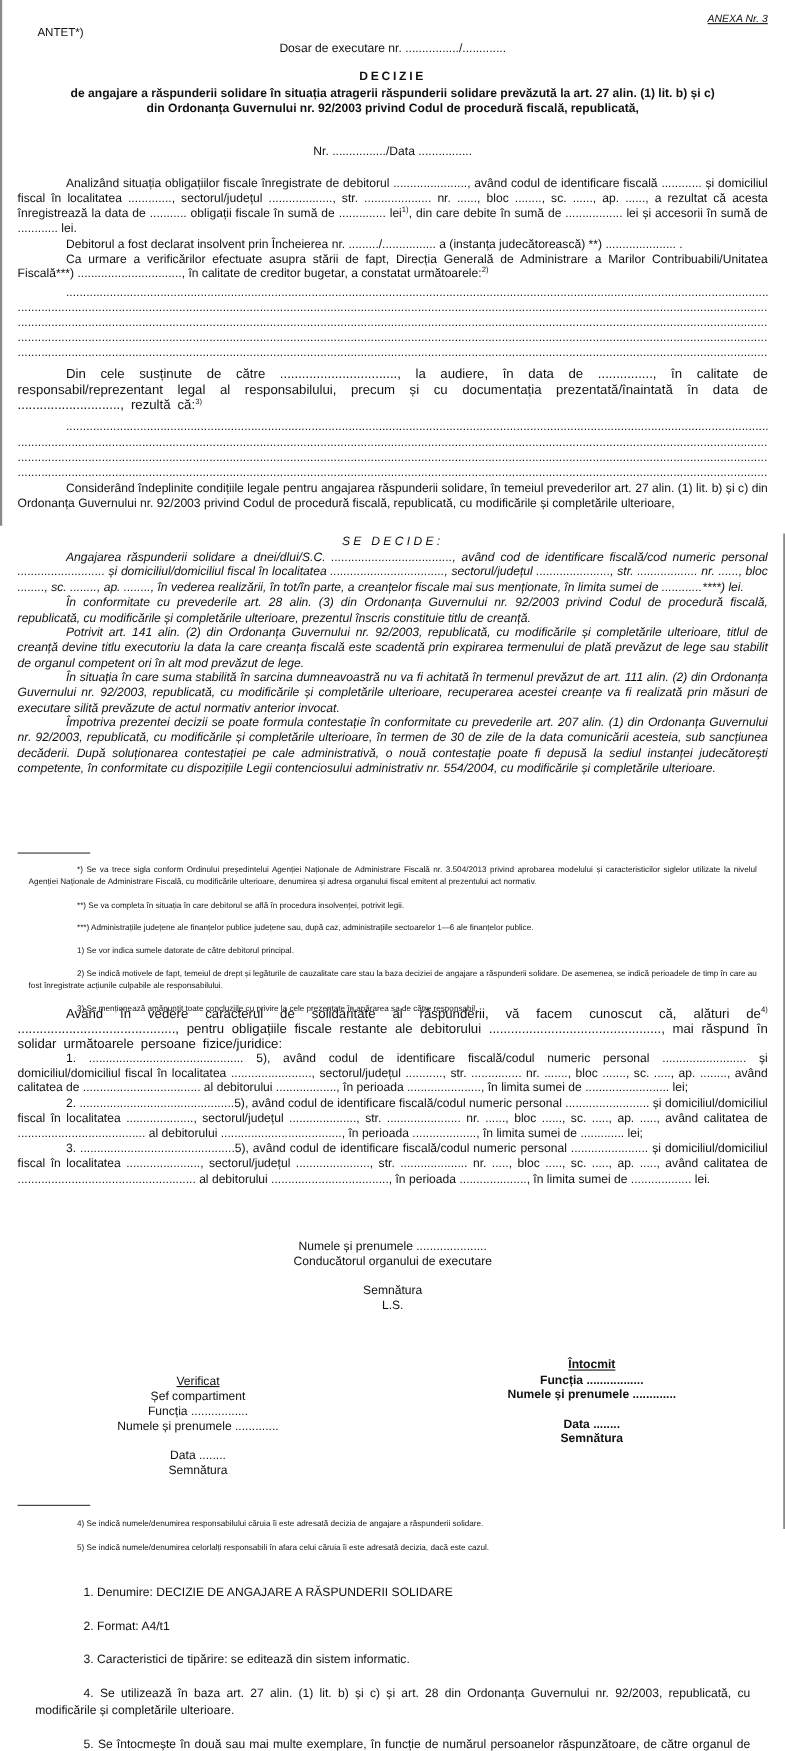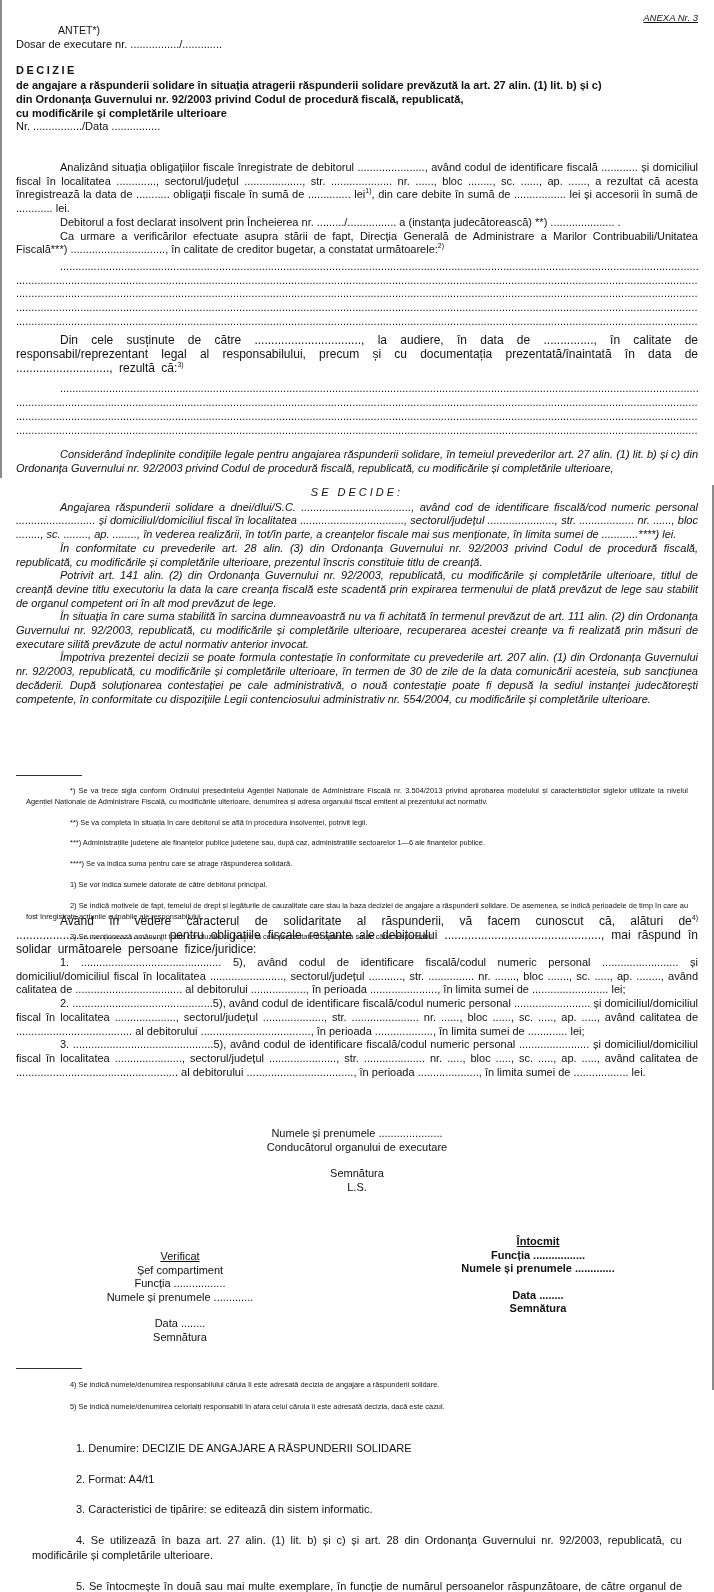--- a/index.html
+++ b/index.html
@@ -1,27 +1,27 @@
 <!DOCTYPE html>
 <html><head>
 <meta charset="utf-8">
 <style>
   html, body { margin:0; padding:0; background:#ffffff; }
   body { width:714px; height:1592px; position:relative; overflow:hidden; font-family:"Liberation Sans", sans-serif; color:#111; }
   .edge-left { position:absolute; left:0; top:0; width:2px; height:478px; background:#8a8a8a; }
   .edge-right { position:absolute; right:0; top:485px; width:2px; height:905px; background:#8a8a8a; }
   .page { position:absolute; left:16px; top:0; width:682px; font-size:11px; line-height:13.7px; }
   .anexa { position:absolute; right:0; top:11px; font-size:9.5px; font-style:italic; text-decoration:underline; }
-  .antet { position:absolute; left:18px; top:24px; font-size:10.5px;margin-left:24px; }
+  .antet { position:absolute; left:18px; top:24px; font-size:10.5px; }
   .abs { position:absolute; left:0; width:100%; }
-  .center { text-align:left; }
+  .center { text-align:center; }
   .dosar { top:38px; font-size:11px; }
   .title1 { top:64px; font-weight:bold; letter-spacing:2.5px; font-size:11px; }
   .title2 { top:78px; font-weight:bold; font-size:11px; line-height:14px; }
-  .nrdata { top:120px; font-size:11px; }
+  .nrdata { top:132px; font-size:11px; }
   .para { text-align:justify; text-indent:44px; margin:0; }
   .dots { letter-spacing:0; overflow:hidden; white-space:nowrap; margin:0; }
   .dots-ind { padding-left:44px; }
   sup { font-size:7px; line-height:0; vertical-align:super; }
   .sedecide { font-size:11px; letter-spacing:3px; text-align:center; }
   .fn-rule { width:66px; height:1px; background:#333; margin:0 0 3px 0; }
   .fn { font-size:7.4px; line-height:10.8px; margin:10px; text-align:justify; text-indent:44px; }
   .sig { text-align:center; font-size:11px; line-height:13.5px; }
   .u { text-decoration:underline; }
   .meta { font-size:11px; line-height:14.7px; margin:16px; text-indent:44px; text-align:justify; }
@@ -34,21 +34,20 @@
 <div class="edge-right"></div>
 
 <div class="page">
   <div class="anexa">ANEXA Nr. 3</div>
   <div class="antet">ANTET*)</div>
   <div class="abs center dosar">Dosar de executare nr. ................/.............</div>
   <div class="abs center title1">DECIZIE</div>
   <div class="abs center title2">
     <div>de angajare a răspunderii solidare în situația atragerii răspunderii solidare prevăzută la art. 27 alin. (1) lit. b) și c)</div>
     <div>din Ordonanța Guvernului nr. 92/2003 privind Codul de procedură fiscală, republicată,</div>
-    <div>cu modificările și completările ulterioare</div>
   </div>
   <div class="abs center nrdata">Nr. ................/Data ................</div>
 
   <div class="abs" style="top:161px;">
     <p class="para"><span>Analizând situația obligațiilor fiscale înregistrate de debitorul ......................, având codul de identificare fiscală ............ și domiciliul fiscal în localitatea ............., sectorul/județul ..................., str. .................... nr. ......, bloc ........, sc. ......, ap. ......, a rezultat că acesta înregistrează la data de ........... obligații fiscale în sumă de .............. lei</span><sup>1)</sup><span>, din care debite în sumă de ................. lei și accesorii în sumă de ............ lei.</span></p>
     <p class="para">Debitorul a fost declarat insolvent prin Încheierea nr. ........./................ a (instanța judecătorească) **) ..................... .</p>
     <p class="para"><span>Ca urmare a verificărilor efectuate asupra stării de fapt, Direcția Generală de Administrare a Marilor Contribuabili/Unitatea Fiscală***) ..............................., în calitate de creditor bugetar, a constatat următoarele:</span><sup>2)</sup></p>
     <div style="margin-top:3px;">
       <p class="dots dots-ind">........................................................................................................................................................................................................................................</p>
       <p class="dots">........................................................................................................................................................................................................................................</p>
@@ -56,38 +55,37 @@
       <p class="dots">........................................................................................................................................................................................................................................</p>
       <p class="dots">........................................................................................................................................................................................................................................</p>
     </div>
     <p class="para bigger" style="margin-top:5px;"><span>Din cele susținute de către ................................, la audiere, în data de ..............., în calitate de responsabil/reprezentant legal al responsabilului, precum și cu documentația prezentată/înaintată în data de ............................, rezultă că:</span><sup>3)</sup></p>
     <div style="margin-top:7px;">
       <p class="dots dots-ind">........................................................................................................................................................................................................................................</p>
       <p class="dots">........................................................................................................................................................................................................................................</p>
       <p class="dots">........................................................................................................................................................................................................................................</p>
       <p class="dots">........................................................................................................................................................................................................................................</p>
     </div>
-    <p class="para" style="margin-top:11px;font-style:italic;">Considerând îndeplinite condițiile legale pentru angajarea răspunderii solidare, în temeiul prevederilor art. 27 alin. (1) lit. b) și c) din Ordonanța Guvernului nr. 92/2003 privind Codul de procedură fiscală, republicată, cu modificările și completările ulterioare,</p>
+    <p class="para" style="margin-top:1px;">Considerând îndeplinite condițiile legale pentru angajarea răspunderii solidare, în temeiul prevederilor art. 27 alin. (1) lit. b) și c) din Ordonanța Guvernului nr. 92/2003 privind Codul de procedură fiscală, republicată, cu modificările și completările ulterioare,</p>
   </div>
 
   <div class="abs" style="top:486px;font-style:italic;">
     <div class="sedecide">SE DECIDE:</div>
     <p class="para" style="margin-top:1px;">Angajarea răspunderii solidare a dnei/dlui/S.C. ...................................., având cod de identificare fiscală/cod numeric personal .......................... și domiciliul/domiciliul fiscal în localitatea .................................., sectorul/județul ......................, str. .................. nr. ......, bloc ........, sc. ........, ap. ........, în vederea realizării, în tot/în parte, a creanțelor fiscale mai sus menționate, în limita sumei de ............****) lei.</p>
     <p class="para">În conformitate cu prevederile art. 28 alin. (3) din Ordonanța Guvernului nr. 92/2003 privind Codul de procedură fiscală, republicată, cu modificările și completările ulterioare, prezentul înscris constituie titlu de creanță.</p>
     <p class="para">Potrivit art. 141 alin. (2) din Ordonanța Guvernului nr. 92/2003, republicată, cu modificările și completările ulterioare, titlul de creanță devine titlu executoriu la data la care creanța fiscală este scadentă prin expirarea termenului de plată prevăzut de lege sau stabilit de organul competent ori în alt mod prevăzut de lege.</p>
     <p class="para">În situația în care suma stabilită în sarcina dumneavoastră nu va fi achitată în termenul prevăzut de art. 111 alin. (2) din Ordonanța Guvernului nr. 92/2003, republicată, cu modificările și completările ulterioare, recuperarea acestei creanțe va fi realizată prin măsuri de executare silită prevăzute de actul normativ anterior invocat.</p>
     <p class="para">Împotriva prezentei decizii se poate formula contestație în conformitate cu prevederile art. 207 alin. (1) din Ordonanța Guvernului nr. 92/2003, republicată, cu modificările și completările ulterioare, în termen de 30 de zile de la data comunicării acesteia, sub sancțiunea decăderii. După soluționarea contestației pe cale administrativă, o nouă contestație poate fi depusă la sediul instanței judecătorești competente, în conformitate cu dispozițiile Legii contenciosului administrativ nr. 554/2004, cu modificările și completările ulterioare.</p>
   </div>
 
   <div class="abs" style="top:775px;">
     <div class="fn-rule"></div>
     <p class="fn">*) Se va trece sigla conform Ordinului președintelui Agenției Naționale de Administrare Fiscală nr. 3.504/2013 privind aprobarea modelului și caracteristicilor siglelor utilizate la nivelul Agenției Naționale de Administrare Fiscală, cu modificările ulterioare, denumirea și adresa organului fiscal emitent al prezentului act normativ.</p>
     <p class="fn">**) Se va completa în situația în care debitorul se află în procedura insolvenței, potrivit legii.</p>
     <p class="fn">***) Administrațiile județene ale finanțelor publice județene sau, după caz, administrațiile sectoarelor 1—6 ale finanțelor publice.</p>
-    <p class="fn">****) Se va indica suma pentru care se atrage răspunderea solidară.</p>
     <p class="fn">1) Se vor indica sumele datorate de către debitorul principal.</p>
     <p class="fn">2) Se indică motivele de fapt, temeiul de drept și legăturile de cauzalitate care stau la baza deciziei de angajare a răspunderii solidare. De asemenea, se indică perioadele de timp în care au fost înregistrate acțiunile culpabile ale responsabilului.</p>
     <p class="fn">3) Se menționează amănunțit toate concluziile cu privire la cele prezentate în apărarea sa de către responsabil.</p>
   </div>
 
   <div class="abs" style="top:914px;">
     <p class="para bigger"><span>Având în vedere caracterul de solidaritate al răspunderii, vă facem cunoscut că, alături de</span><sup>4)</sup><span> ..........................................., pentru obligațiile fiscale restante ale debitorului ..............................................., mai răspund în solidar următoarele persoane fizice/juridice:</span></p>
     <p class="para">1. .............................................. 5), având codul de identificare fiscală/codul numeric personal ......................... și domiciliul/domiciliul fiscal în localitatea ........................, sectorul/județul ..........., str. ............... nr. ......., bloc ......., sc. ....., ap. ........, având calitatea de ................................... al debitorului .................., în perioada ......................, în limita sumei de ......................... lei;</p>
     <p class="para">2. ..............................................5), având codul de identificare fiscală/codul numeric personal ......................... și domiciliul/domiciliul fiscal în localitatea ...................., sectorul/județul ...................., str. ...................... nr. ......, bloc ......, sc. ....., ap. ....., având calitatea de ...................................... al debitorului ...................................., în perioada ..................., în limita sumei de ............. lei;</p>
     <p class="para">3. ..............................................5), având codul de identificare fiscală/codul numeric personal ....................... și domiciliul/domiciliul fiscal în localitatea ......................, sectorul/județul ......................, str. .................... nr. ....., bloc ....., sc. ....., ap. ....., având calitatea de ..................................................... al debitorului ..................................., în perioada ...................., în limita sumei de .................. lei.</p>

